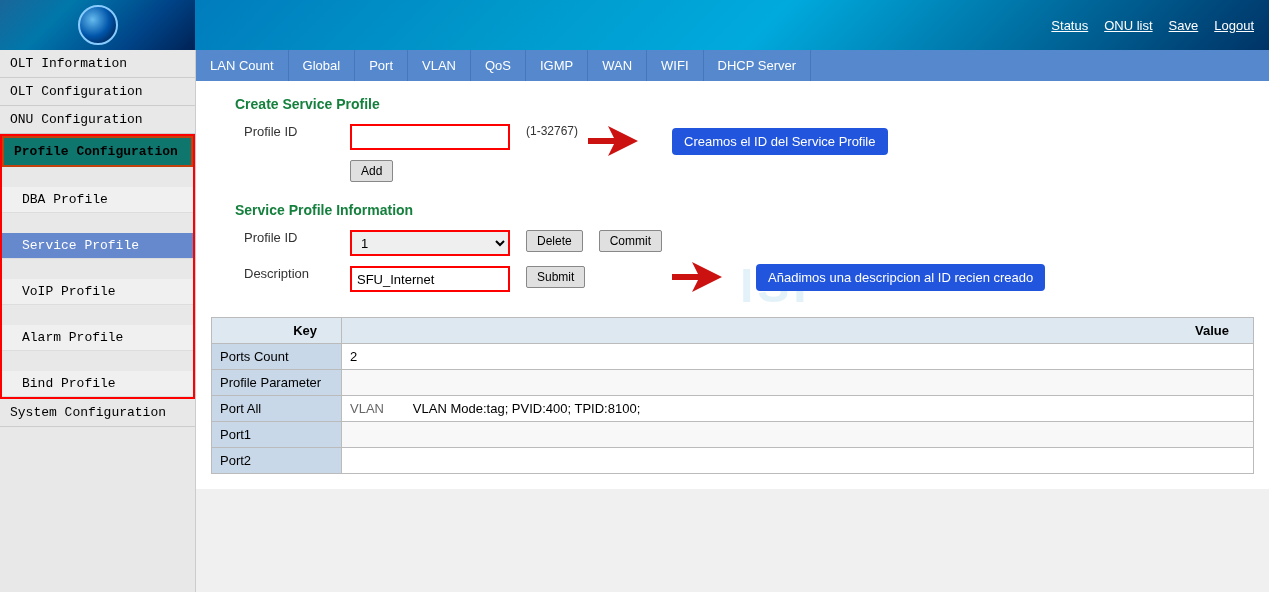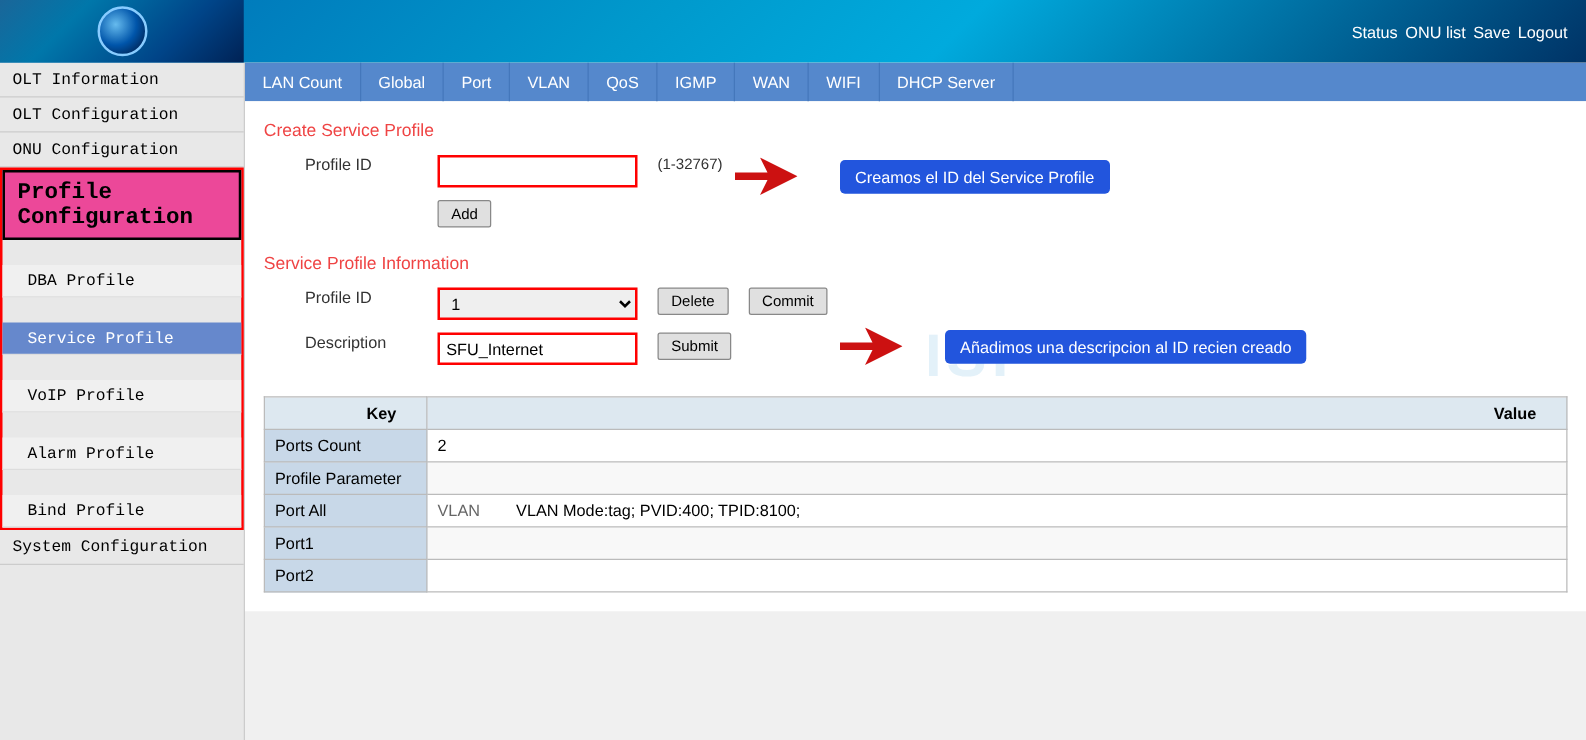--- a/index.html
+++ b/index.html
@@ -24,21 +24,21 @@
       overflow: hidden;
     }
     .header-logo-globe {
       width: 40px; height: 40px;
       border-radius: 50%;
       background: radial-gradient(circle at 35% 35%, #66bbee, #0055aa, #001133);
       border: 2px solid #88ccff;
       position: relative;
     }
     .header-links {
-      display: flex; gap: 6px; color: white; font-size: 13px;
+      display: flex; gap: 16px; color: white; font-size: 13px; text-decoration: underline;
     }
     .header-links a {
       color: white; text-decoration: none; cursor: pointer;
     }
 
     
     .layout { display: flex; height: calc(592px - 50px); }
 
     
     .sidebar {
@@ -49,25 +49,25 @@
       font-family: Liberation Mono, monospace;
     }
     .sidebar-item {
       padding: 6px 10px;
       cursor: pointer;
       font-size: 13px;
       border-bottom: 1px solid #ccc;
     }
     .sidebar-group-header {
       padding: 6px 10px;
-      font-size: 18px;
+      font-size: 13px;
       font-weight: bold;
-      background: #ec4899;
+      background: #0f766e;
       border-bottom: 1px solid #ccc;
-      border: 2px solid #000000;
+      border: 2px solid #c2410c;
     }
     .sidebar-sub-item {
       padding: 5px 10px 5px 20px;
       cursor: pointer;
       font-size: 13px;
       border-bottom: 1px solid #ddd;
       background: #f0f0f0;
       margin-top: 20px;
     }
     .sidebar-sub-item.active { background: #6688cc; color: white; }
@@ -99,23 +99,24 @@
 
     
     .content-area {
       padding: 15px;
       background: white;
       margin: 0;
     }
 
     .section-title {
       font-size: 14px;
-      font-weight: normal;
+      font-weight: bold;
       margin-bottom: 12px;
-      color: #ef4444;
+      color: #15803d;
+      margin-left: 24px;
     }
 
     .form-row {
       display: flex;
       align-items: flex-start;
       margin-bottom: 10px;
       gap: 16px;
       margin-left: 33px;
     }
     .form-label {

